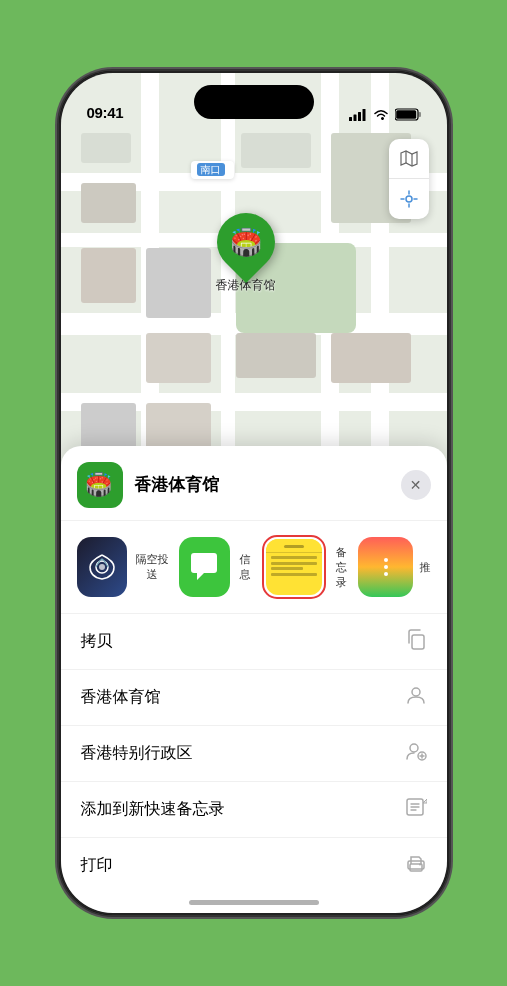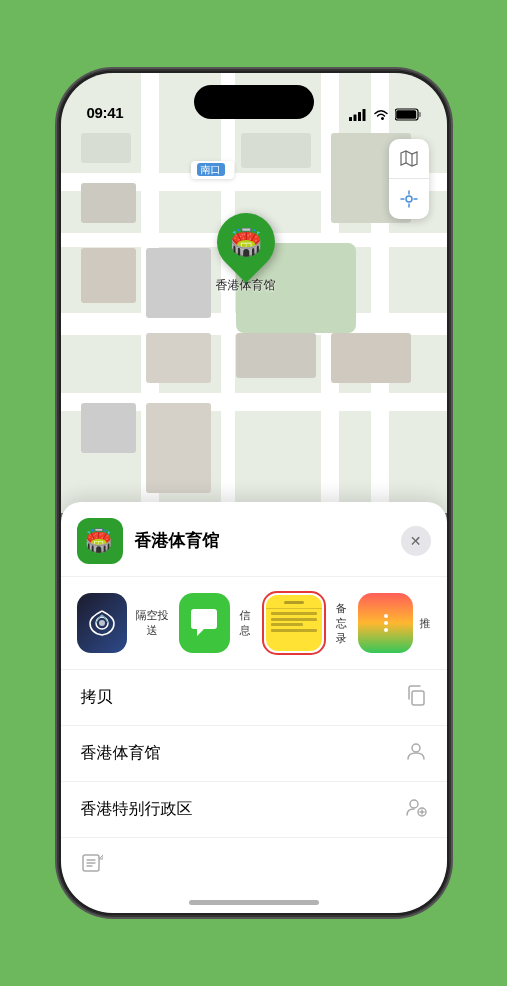--- a/index.html
+++ b/index.html
@@ -476,29 +476,41 @@
               <circle cx="9" cy="8" r="4" stroke="#aaa" stroke-width="1.5" fill="none"></circle>
               <path d="M2 19 Q2 13 9 13" stroke="#aaa" stroke-width="1.5" fill="none" stroke-linecap="round"></path>
               <circle cx="17" cy="16" r="4" stroke="#aaa" stroke-width="1.5" fill="none"></circle>
               <line x1="17" y1="14" x2="17" y2="18" stroke="#aaa" stroke-width="1.5" stroke-linecap="round"></line>
               <line x1="15" y1="16" x2="19" y2="16" stroke="#aaa" stroke-width="1.5" stroke-linecap="round"></line>
             </svg>
           </span>
         </div>
 
         <div class="action-item">
+          <span class="action-label">添加到新快速备忘录</span>
           <span class="action-icon">
             <svg width="22" height="22" viewBox="0 0 22 22">
               <rect x="2" y="3" width="16" height="16" rx="2" stroke="#aaa" stroke-width="1.5" fill="none"></rect>
               <path d="M18 7 L22 3 L22 7 L18 7" stroke="#aaa" stroke-width="1" fill="#eee"></path>
               <line x1="6" y1="8" x2="14" y2="8" stroke="#aaa" stroke-width="1.3" stroke-linecap="round"></line>
               <line x1="6" y1="11" x2="14" y2="11" stroke="#aaa" stroke-width="1.3" stroke-linecap="round"></line>
               <line x1="6" y1="14" x2="11" y2="14" stroke="#aaa" stroke-width="1.3" stroke-linecap="round"></line>
             </svg>
           </span>
         </div>
 
+        <div class="action-item">
+          <span class="action-label">打印</span>
+          <span class="action-icon">
+            <svg width="22" height="22" viewBox="0 0 22 22">
+              <rect x="5" y="12" width="12" height="7" rx="1" stroke="#aaa" stroke-width="1.5" fill="none"></rect>
+              <path d="M6 12 L6 5 L14 5 L16 7 L16 12" stroke="#aaa" stroke-width="1.5" fill="none"></path>
+              <rect x="3" y="9" width="16" height="8" rx="1.5" stroke="#aaa" stroke-width="1.5" fill="none"></rect>
+              <circle cx="15" cy="12.5" r="1" fill="#aaa"></circle>
+            </svg>
+          </span>
+        </div>
       </div>
     </div>
 
     <div class="home-indicator"></div>
   </div>
 </div>
 
 </body></html>

